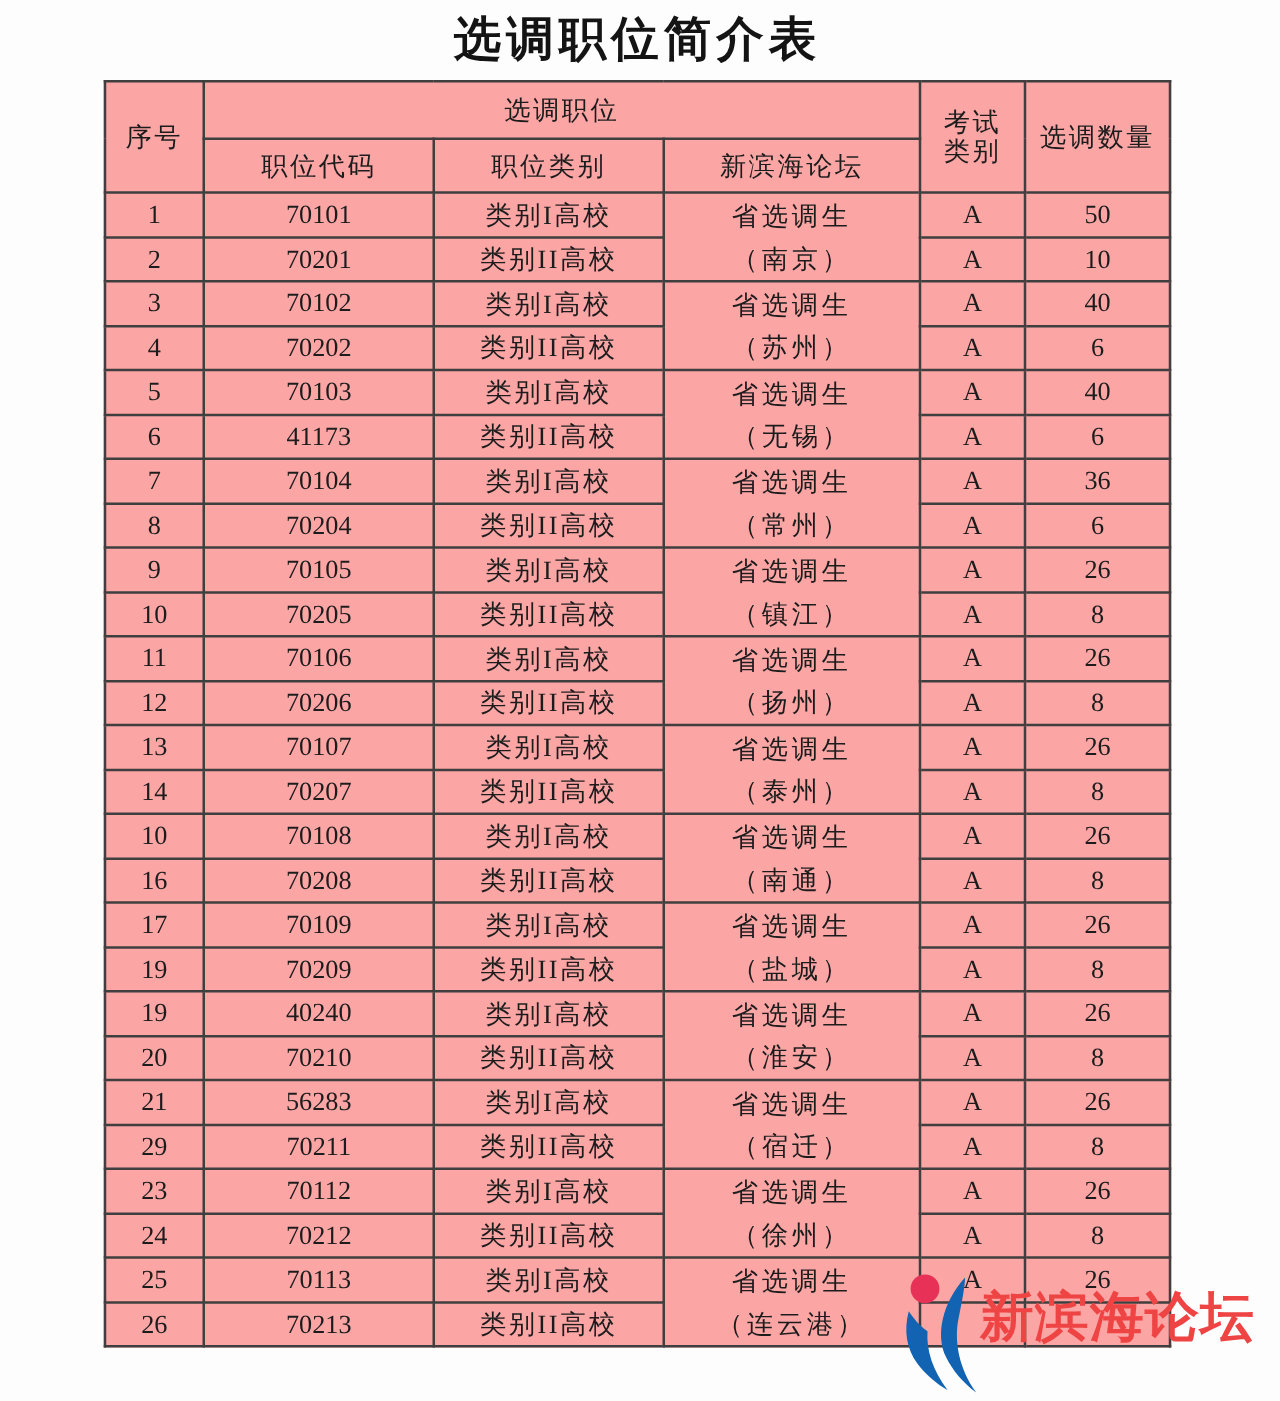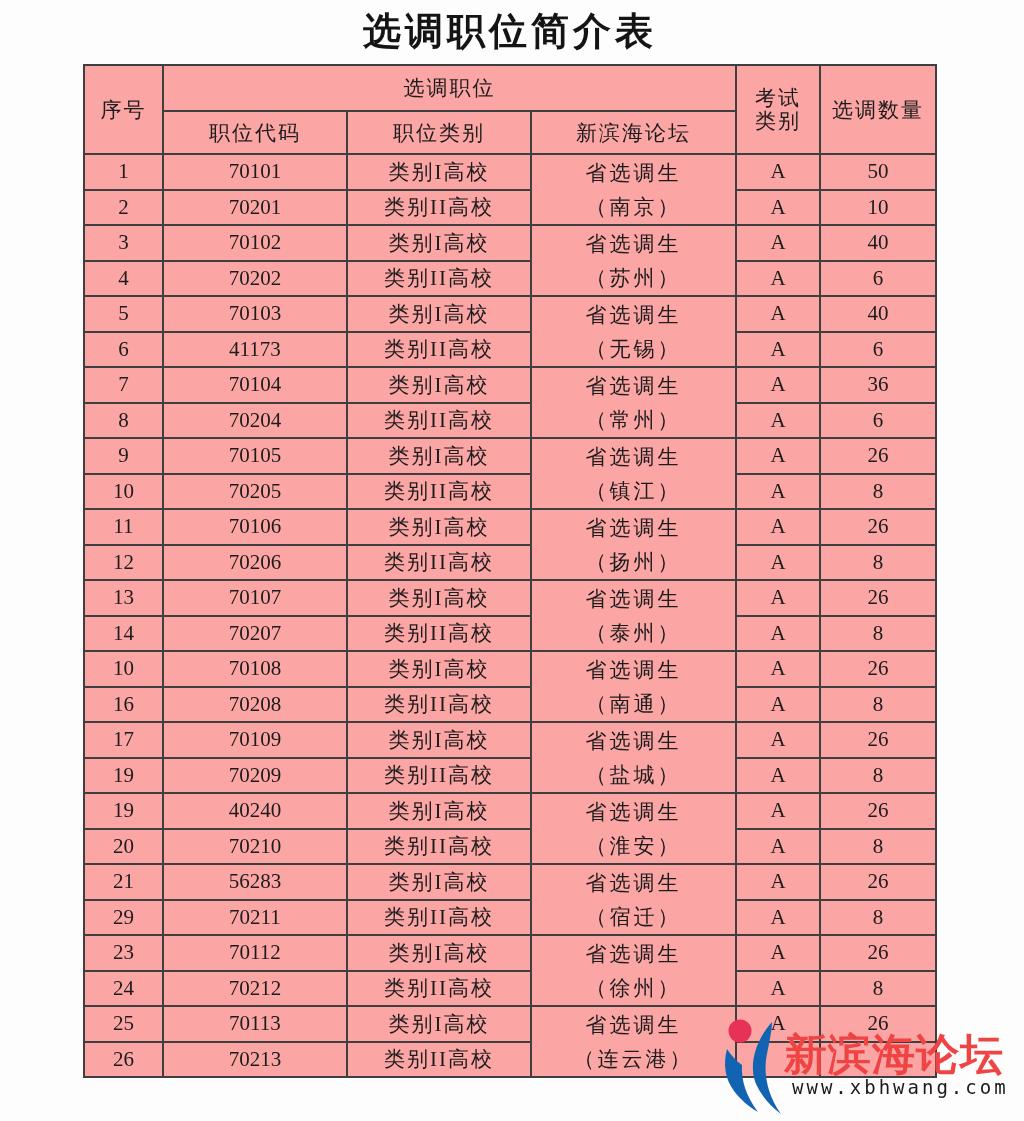--- a/index.html
+++ b/index.html
@@ -344,16 +344,15 @@
       </tbody>
   </table>
 
   <div class="watermark">
     <svg class="wm-logo" width="100" height="110" viewBox="0 0 100 110" id="wm-logo-svg">
       <circle id="wm-dot" cx="44" cy="19" r="11.5" fill="#e73156"></circle>
       <path id="wm-big" d="M 76 10 C 58 30, 52 56, 61 74 C 66 84, 74 94, 85 102 C 71 83, 67 60, 71 42 C 74 27, 76 17, 76 10 Z" fill="#1263b2"></path>
       <path id="wm-small" d="M 31 37 C 27 52, 29 67, 38 79 C 44 87, 53 95, 62 100 C 50 84, 45 68, 46 53 C 40 49, 35 43, 31 37 Z" fill="#1263b2"></path>
     </svg>
     <div class="wm-name">新滨海论坛</div>
-    <div class="wm-url">www.xbhwang.com</div>
   </div>
 
 </div>
 
 </body></html>

